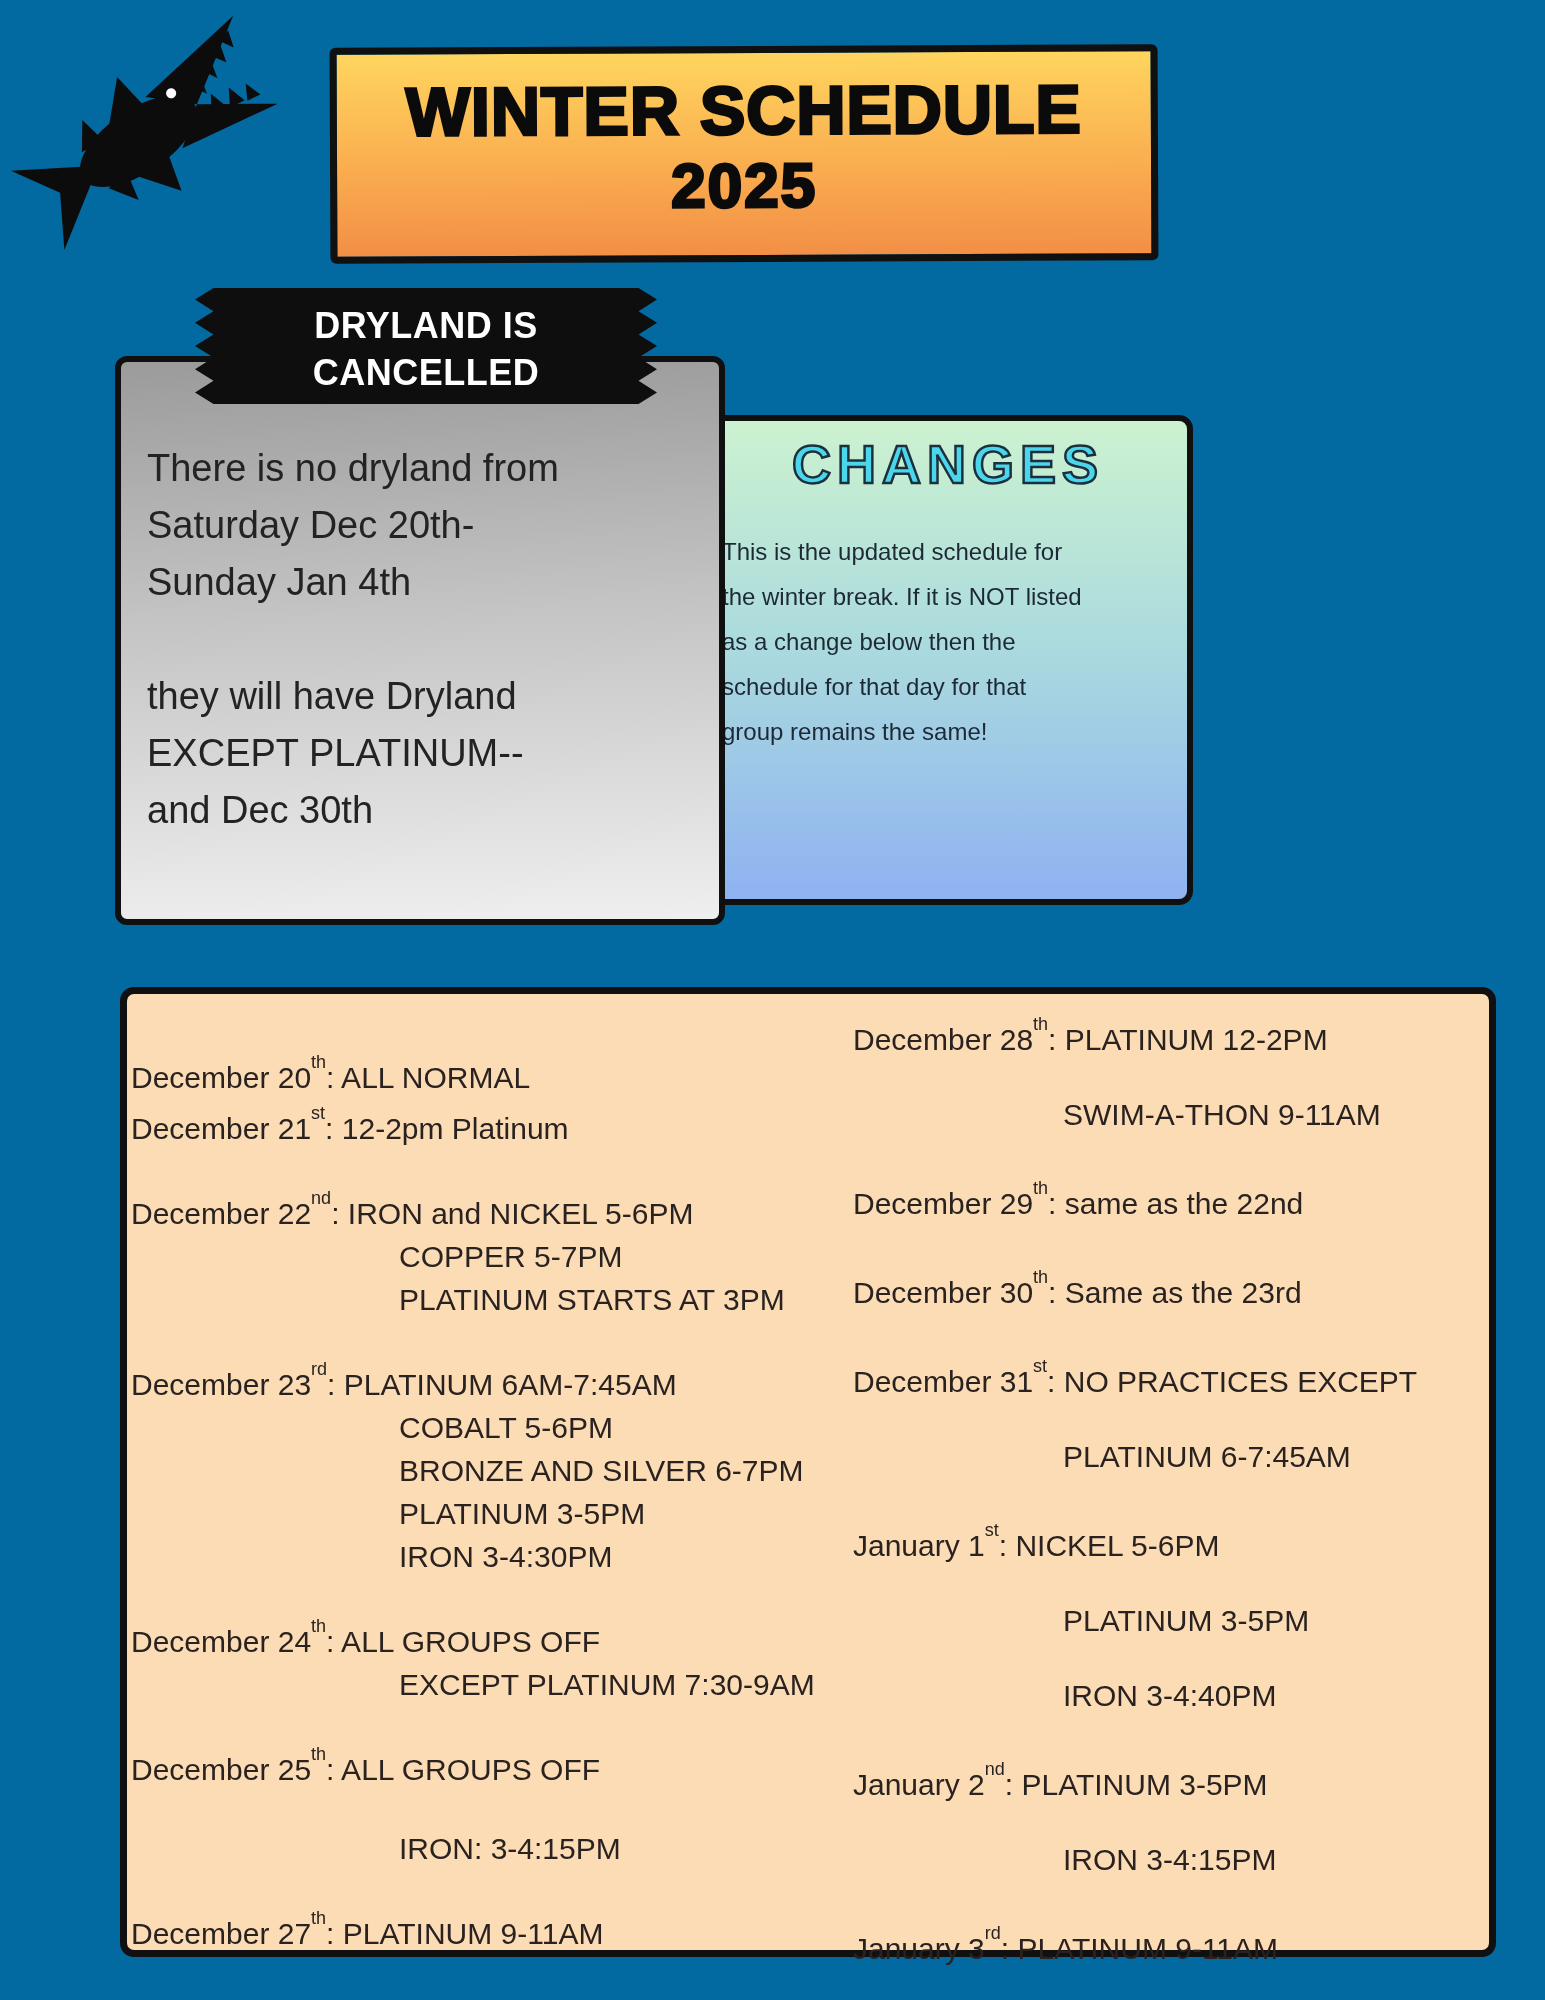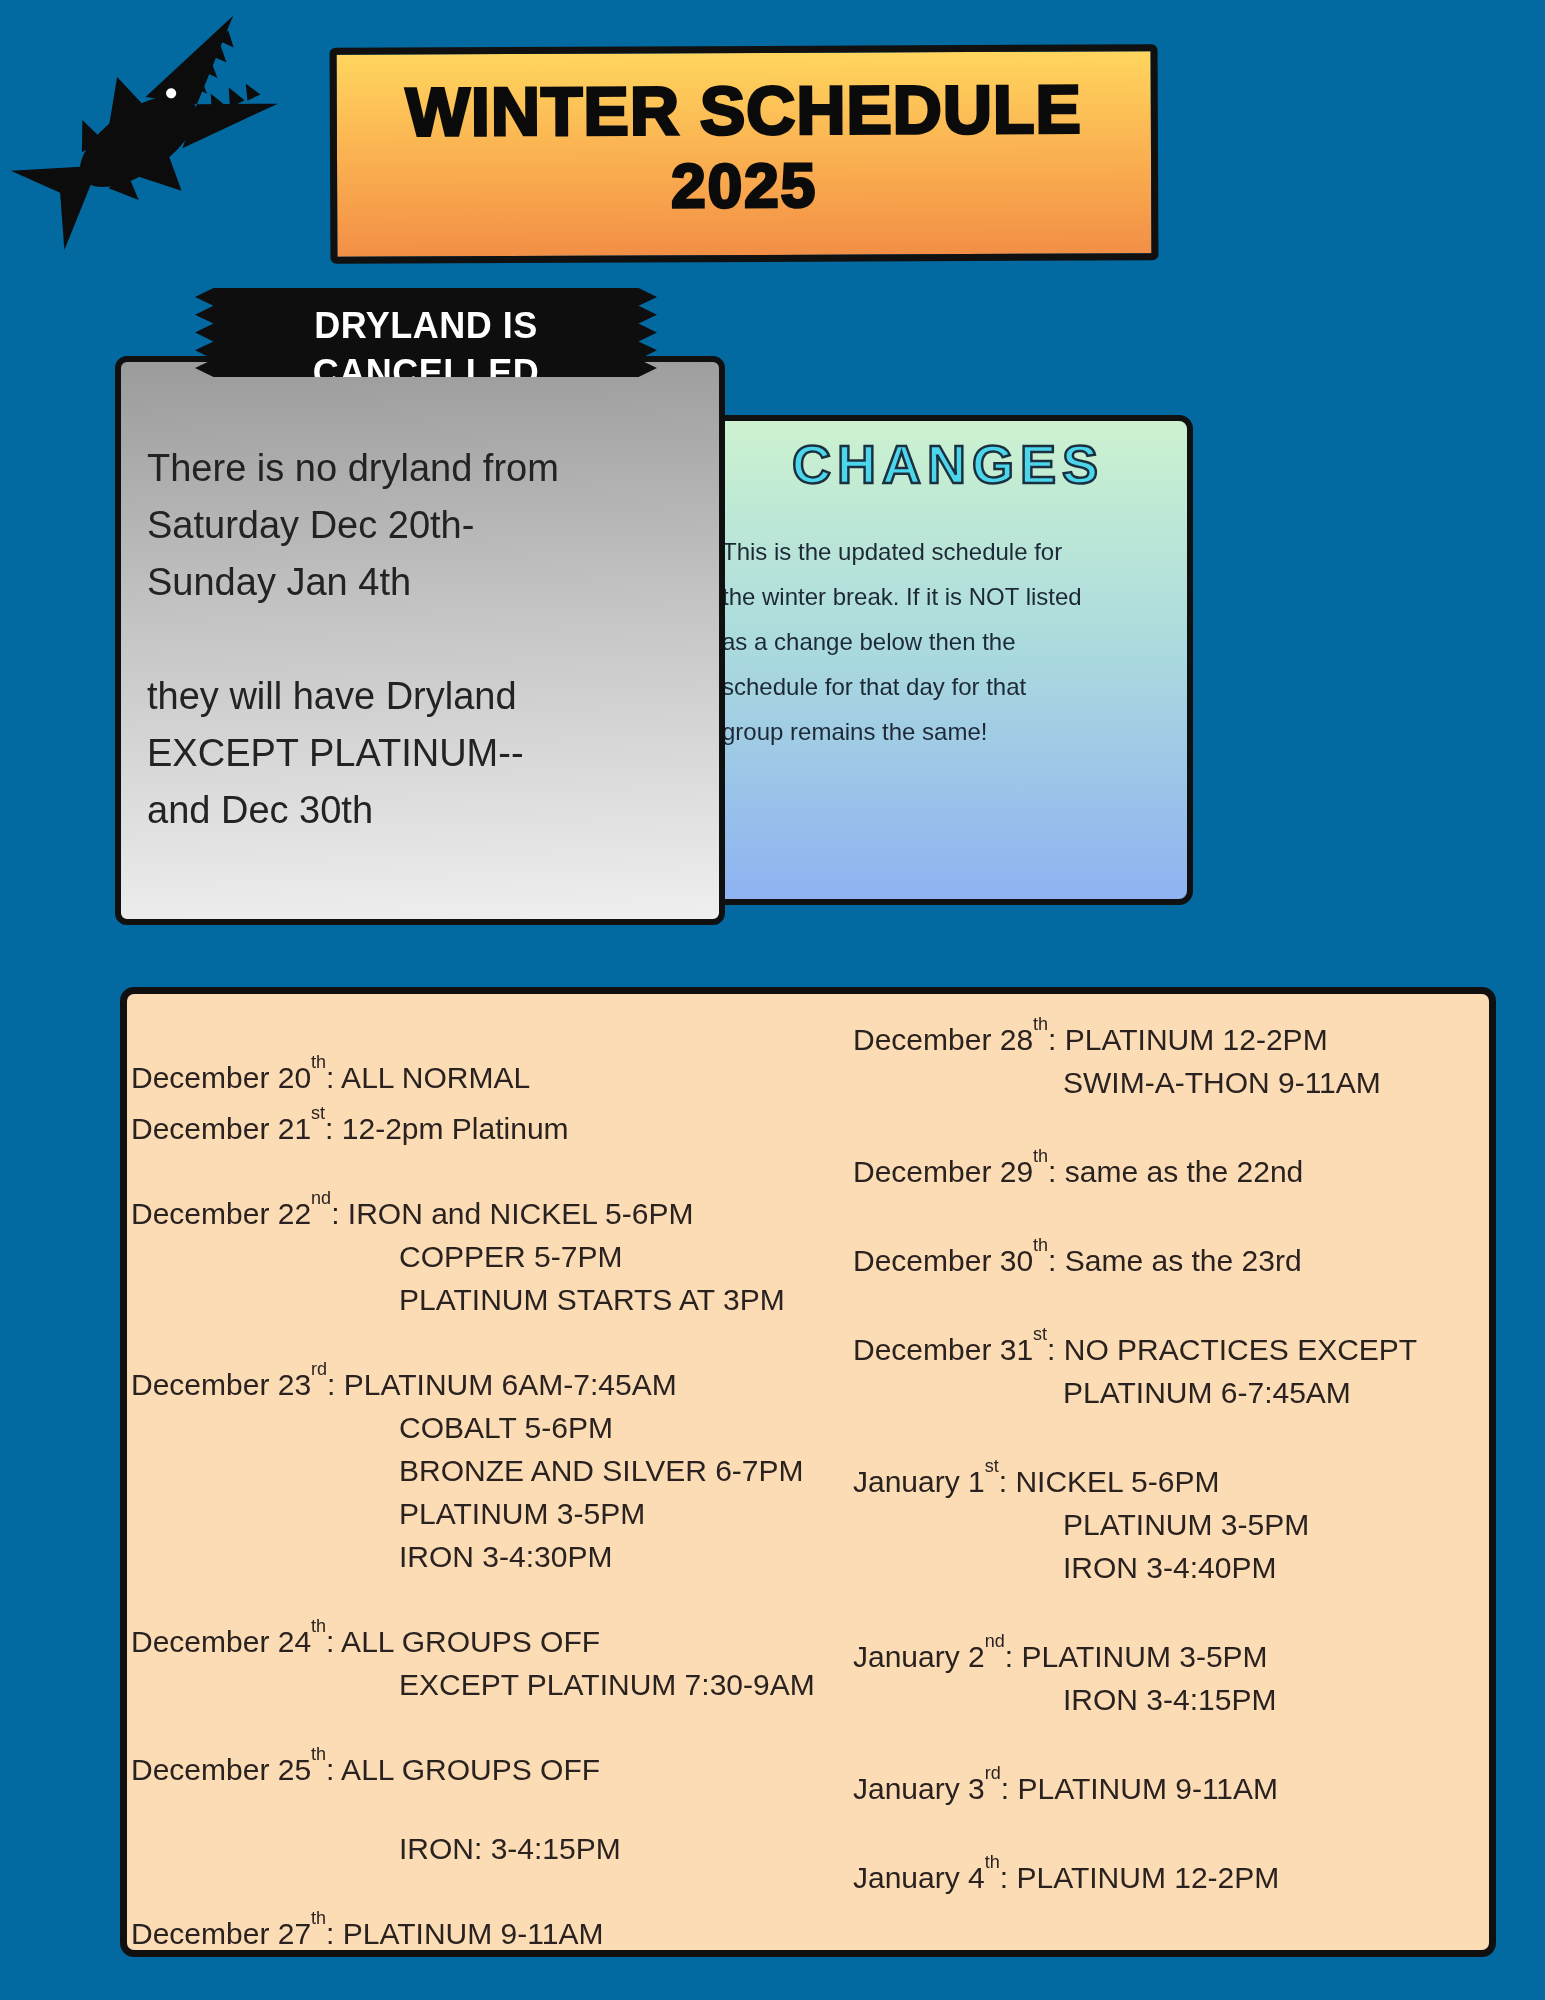--- a/index.html
+++ b/index.html
@@ -22,21 +22,21 @@
     margin-top:20px; font-size:68px; line-height:74px; font-weight:900; color:#0b0b0b;
     -webkit-text-stroke:3px #0b0b0b; letter-spacing:1px;
   }
   .banner-year {
     margin-top:6px; font-size:62px; line-height:66px; font-weight:900; color:#0b0b0b;
     -webkit-text-stroke:3px #0b0b0b; letter-spacing:2px;
   }
 
   
   .ribbon {
-    position:absolute; left:195px; top:288px; width:462px; height:89px; box-sizing:border-box;
+    position:absolute; left:195px; top:288px; width:462px; height:116px; box-sizing:border-box;
     background:var(--ribbon-bg,#0e0e0e); color:var(--ribbon-text,#ffffff); z-index:3;
     text-align:center; font-weight:800; font-size:36px; line-height:47px; padding-top:14px;
     letter-spacing:0.5px;
     clip-path:polygon(4% 0%,96% 0%,100% 10%,96% 20%,100% 30%,96% 40%,100% 50%,96% 60%,100% 70%,96% 80%,100% 90%,96% 100%,4% 100%,0% 90%,4% 80%,0% 70%,4% 60%,0% 50%,4% 40%,0% 30%,4% 20%,0% 10%);
   }
 
   
   .gray-box {
     position:absolute; left:115px; top:356px; width:610px; height:569px; box-sizing:border-box;
     border:6px solid var(--ink,#101010); border-radius:12px; z-index:2;
@@ -66,21 +66,21 @@
     background:var(--schedule-bg,#fbdcb4);
   }
   .col { position:absolute; font-size:30px; line-height:43px; color:#2a2220; }
   .col-left  { left:4px;   top:56px; width:700px; }
   .col-right { left:726px; top:18px; width:640px; }
   .entry { margin-bottom:36px; }
   .col-right .entry { margin-bottom:40px; }
   .entry.tight { margin-bottom:2px; }
   .entry:last-child { margin-bottom:0; }
   .entry-line.cont { padding-left:268px; }
-  .col-right .entry-line.cont { padding-left:210px; }
+  .col-right .entry-line.cont { padding-left:210px;margin-top:32px; }
   .entry sup { font-size:60%; position:relative; top:-0.5em; }
 </style>
 </head>
 <body>
 
 <div class="page">
 
   <div class="logo">
     <svg viewBox="0 0 300 270" width="315" height="275">
       <g transform="rotate(-34 150 135)" fill="#0c0c0c">

